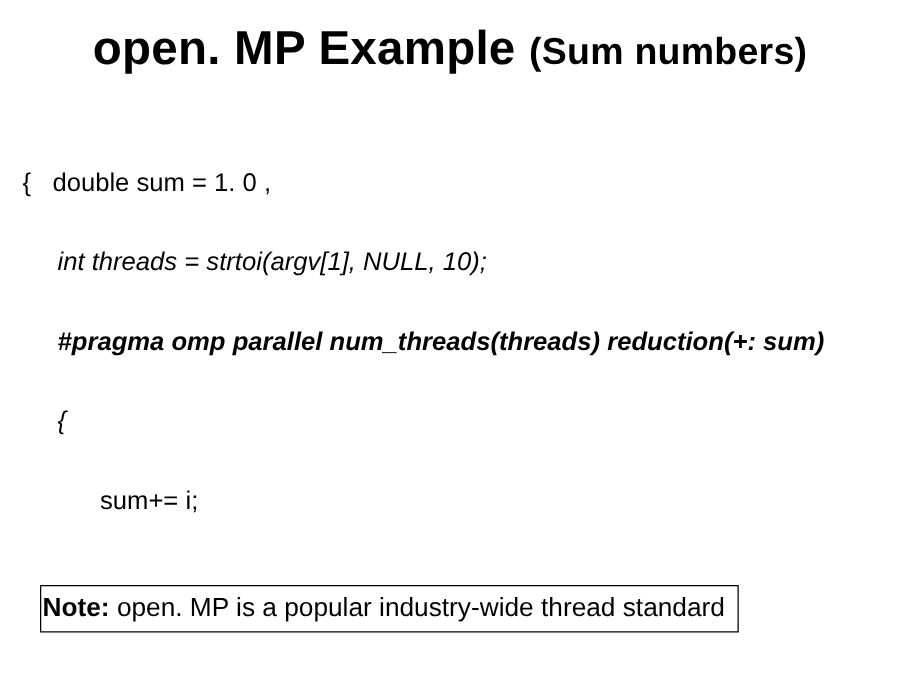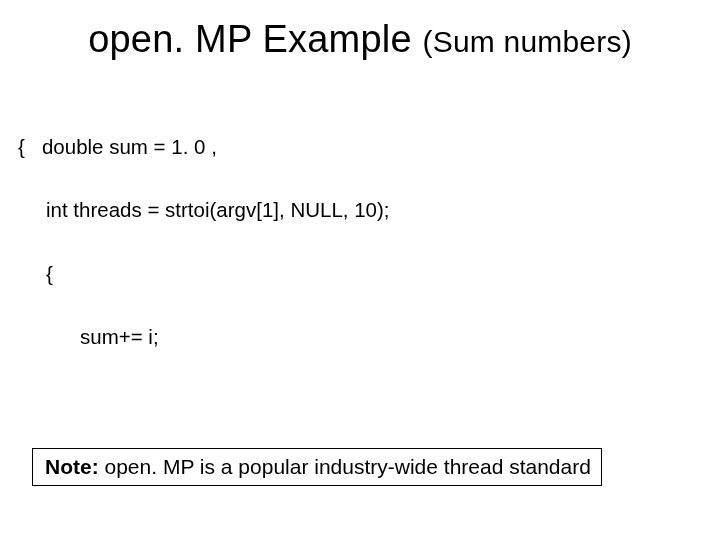--- a/index.html
+++ b/index.html
@@ -13,66 +13,67 @@
   }
   .slide {
     box-sizing: border-box;
     width: 720px;
     height: 540px;
     padding: 18px 18px 24px 18px;
     position: relative;
   }
   .title {
     font-size: 38px;
-    font-weight: 400;
+    font-weight: 700;
     text-align: center;
     margin: 0 0 38px 0;
     letter-spacing: 0.2px;
   }
   .title .main {
     font-size: 38px;
   }
   .title .paren {
     font-size: 30px;
   }
   .code {
     font-size: 20.5px;
     line-height: 1.55;
     font-family: Arial, Helvetica, sans-serif;
     white-space: pre;
   }
   .code .bold {
     font-weight: 700;
   }
-  .ind1 { padding-left: 28px; }
+  .ind1 { padding-left: 28px; font-style: italic; }
   .ind2 { padding-left: 62px; }
   .note-box {
     position: absolute;
     left: 32px;
-    bottom: 54px;
+    bottom: 34px;
     border: 1px solid #000;
-    padding: 6px 10px 6px 12px;
+    padding: 6px 10px 6px 1px;
     font-size: 21px;
   }
   .note-box .nb-label {
     font-weight: 700;
   }
 </style>
 </head>
 <body>
 
 <div class="slide">
 
   <h1 class="title">
     <span class="main">open. MP Example </span><span class="paren">(Sum numbers)</span>
   </h1>
 
   <div class="code">
 <div>{   double sum = 1. 0 ,</div>
 <div class="ind1">int threads = strtoi(argv[1], NULL, 10);</div>
+<div class="ind1 bold">#pragma omp parallel num_threads(threads) reduction(+: sum)</div>
 <div class="ind1">{</div>
 <div class="ind2">sum+= i;</div>
 
 
 
   </div>
 
   <div class="note-box">
     <span class="nb-label">Note:</span><span> open. MP is a popular industry-wide thread standard</span>
   </div>

